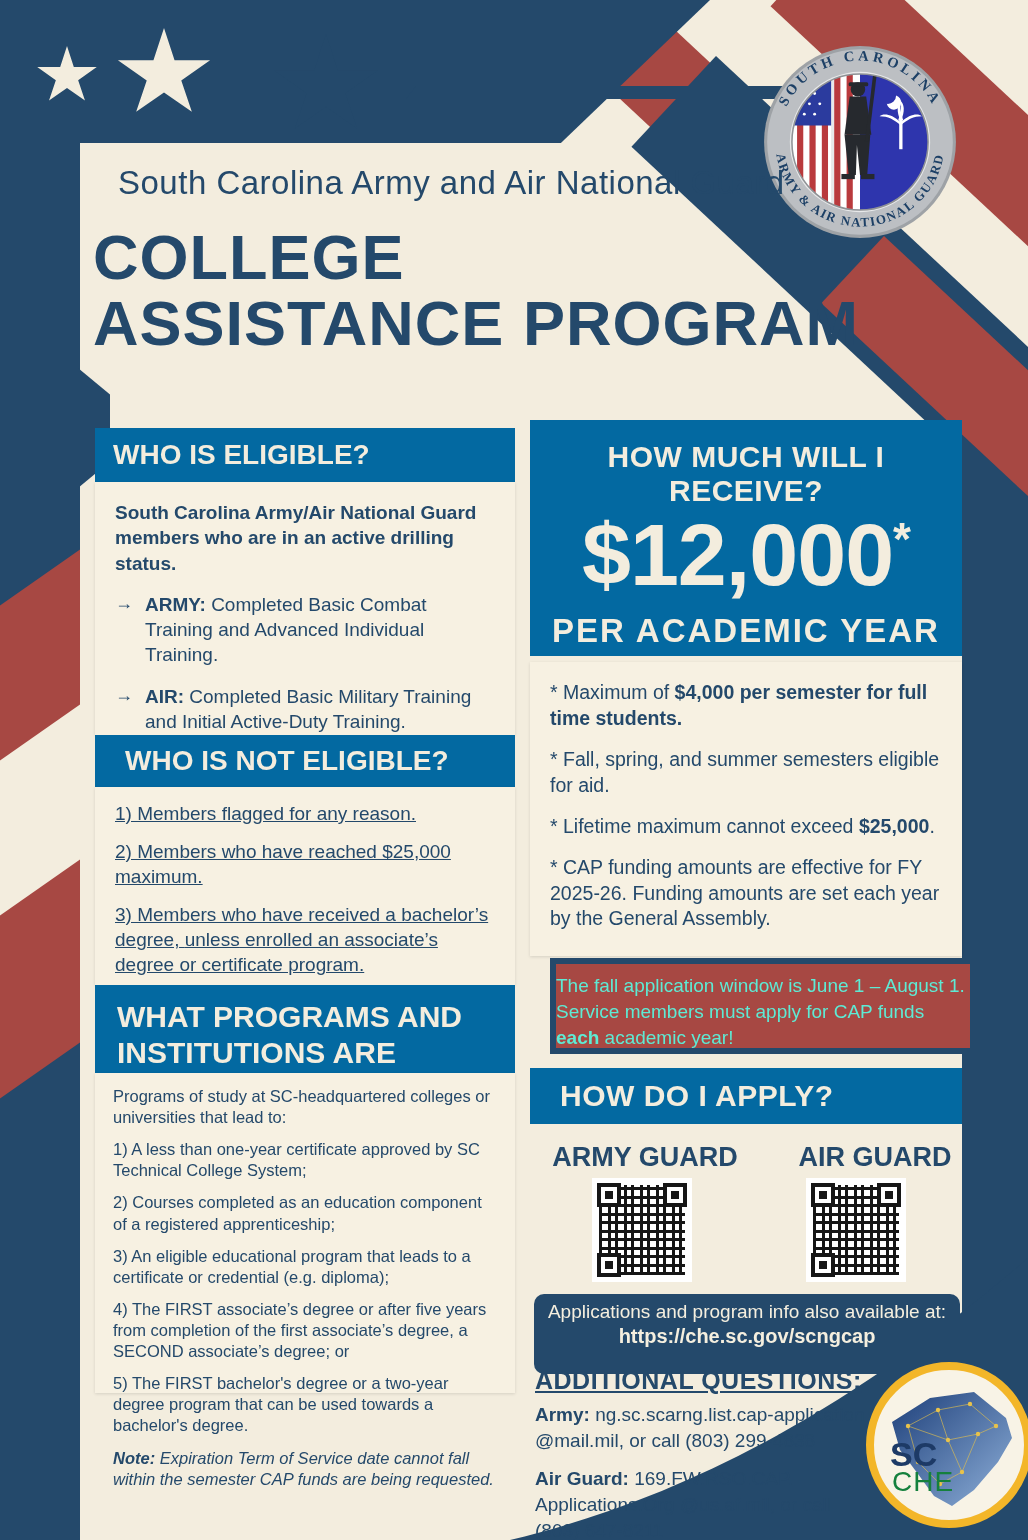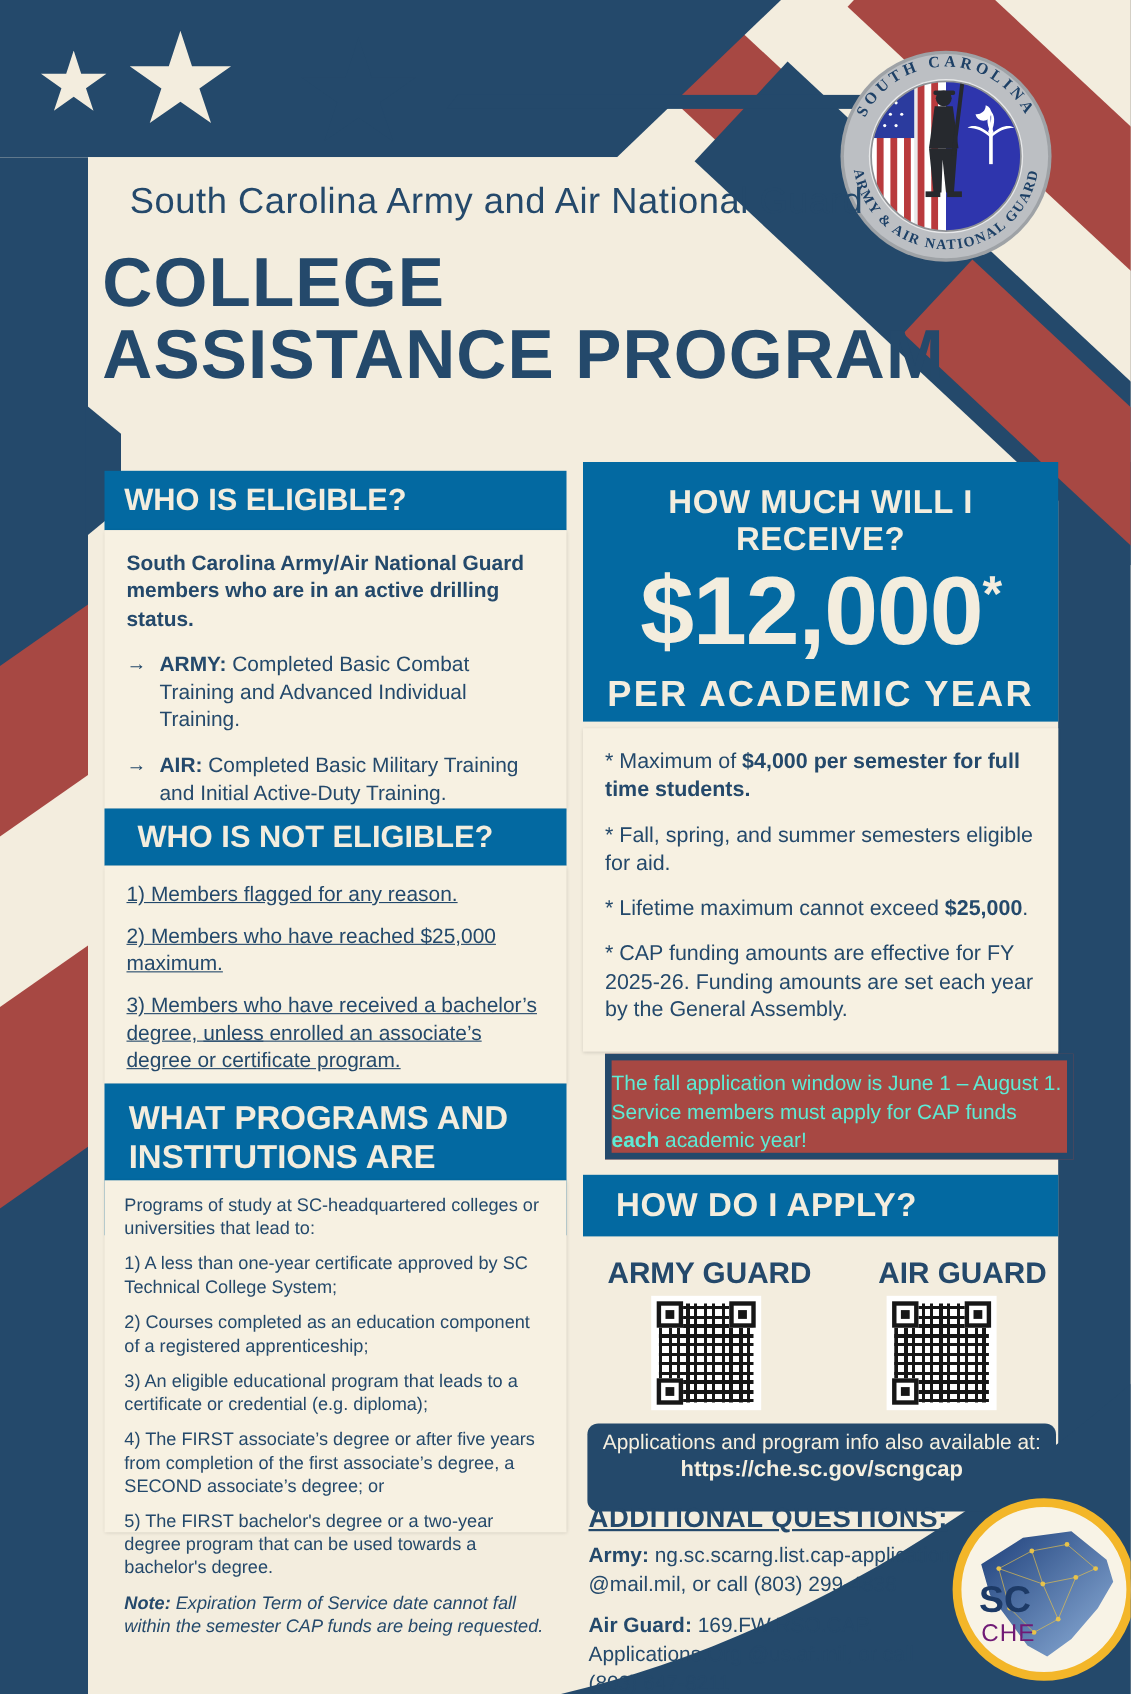--- a/index.html
+++ b/index.html
@@ -112,21 +112,21 @@
   .c-army{ left:535px; top:1402px; width:365px; }
   .c-air{ left:535px; top:1466px; width:330px; }
 
   
   .che{ position:absolute; left:866px; top:1362px; width:166px; height:166px;
     background:#f8f3e6; border:8px solid #f3b629; border-radius:50%; z-index:3;
     overflow:hidden; }
   .che svg{ position:absolute; left:4px; top:6px; }
   .che .sc{ position:absolute; left:16px; bottom:46px; font-size:34px; font-weight:bold;
     color:#1d3a66; z-index:1; }
-  .che .cheTxt{ position:absolute; left:18px; bottom:22px; font-size:22px; color:#701a75;
+  .che .cheTxt{ position:absolute; left:18px; bottom:22px; font-size:28px; color:#15803d;
     letter-spacing:1px; z-index:1;text-align:center; }
 </style>
 </head>
 <body>
 
 <div class="poster">
 
   <div class="left-band">
     <div class="lb-stripe lb-red s1"></div>
     <div class="lb-stripe lb-cream s2"></div>

